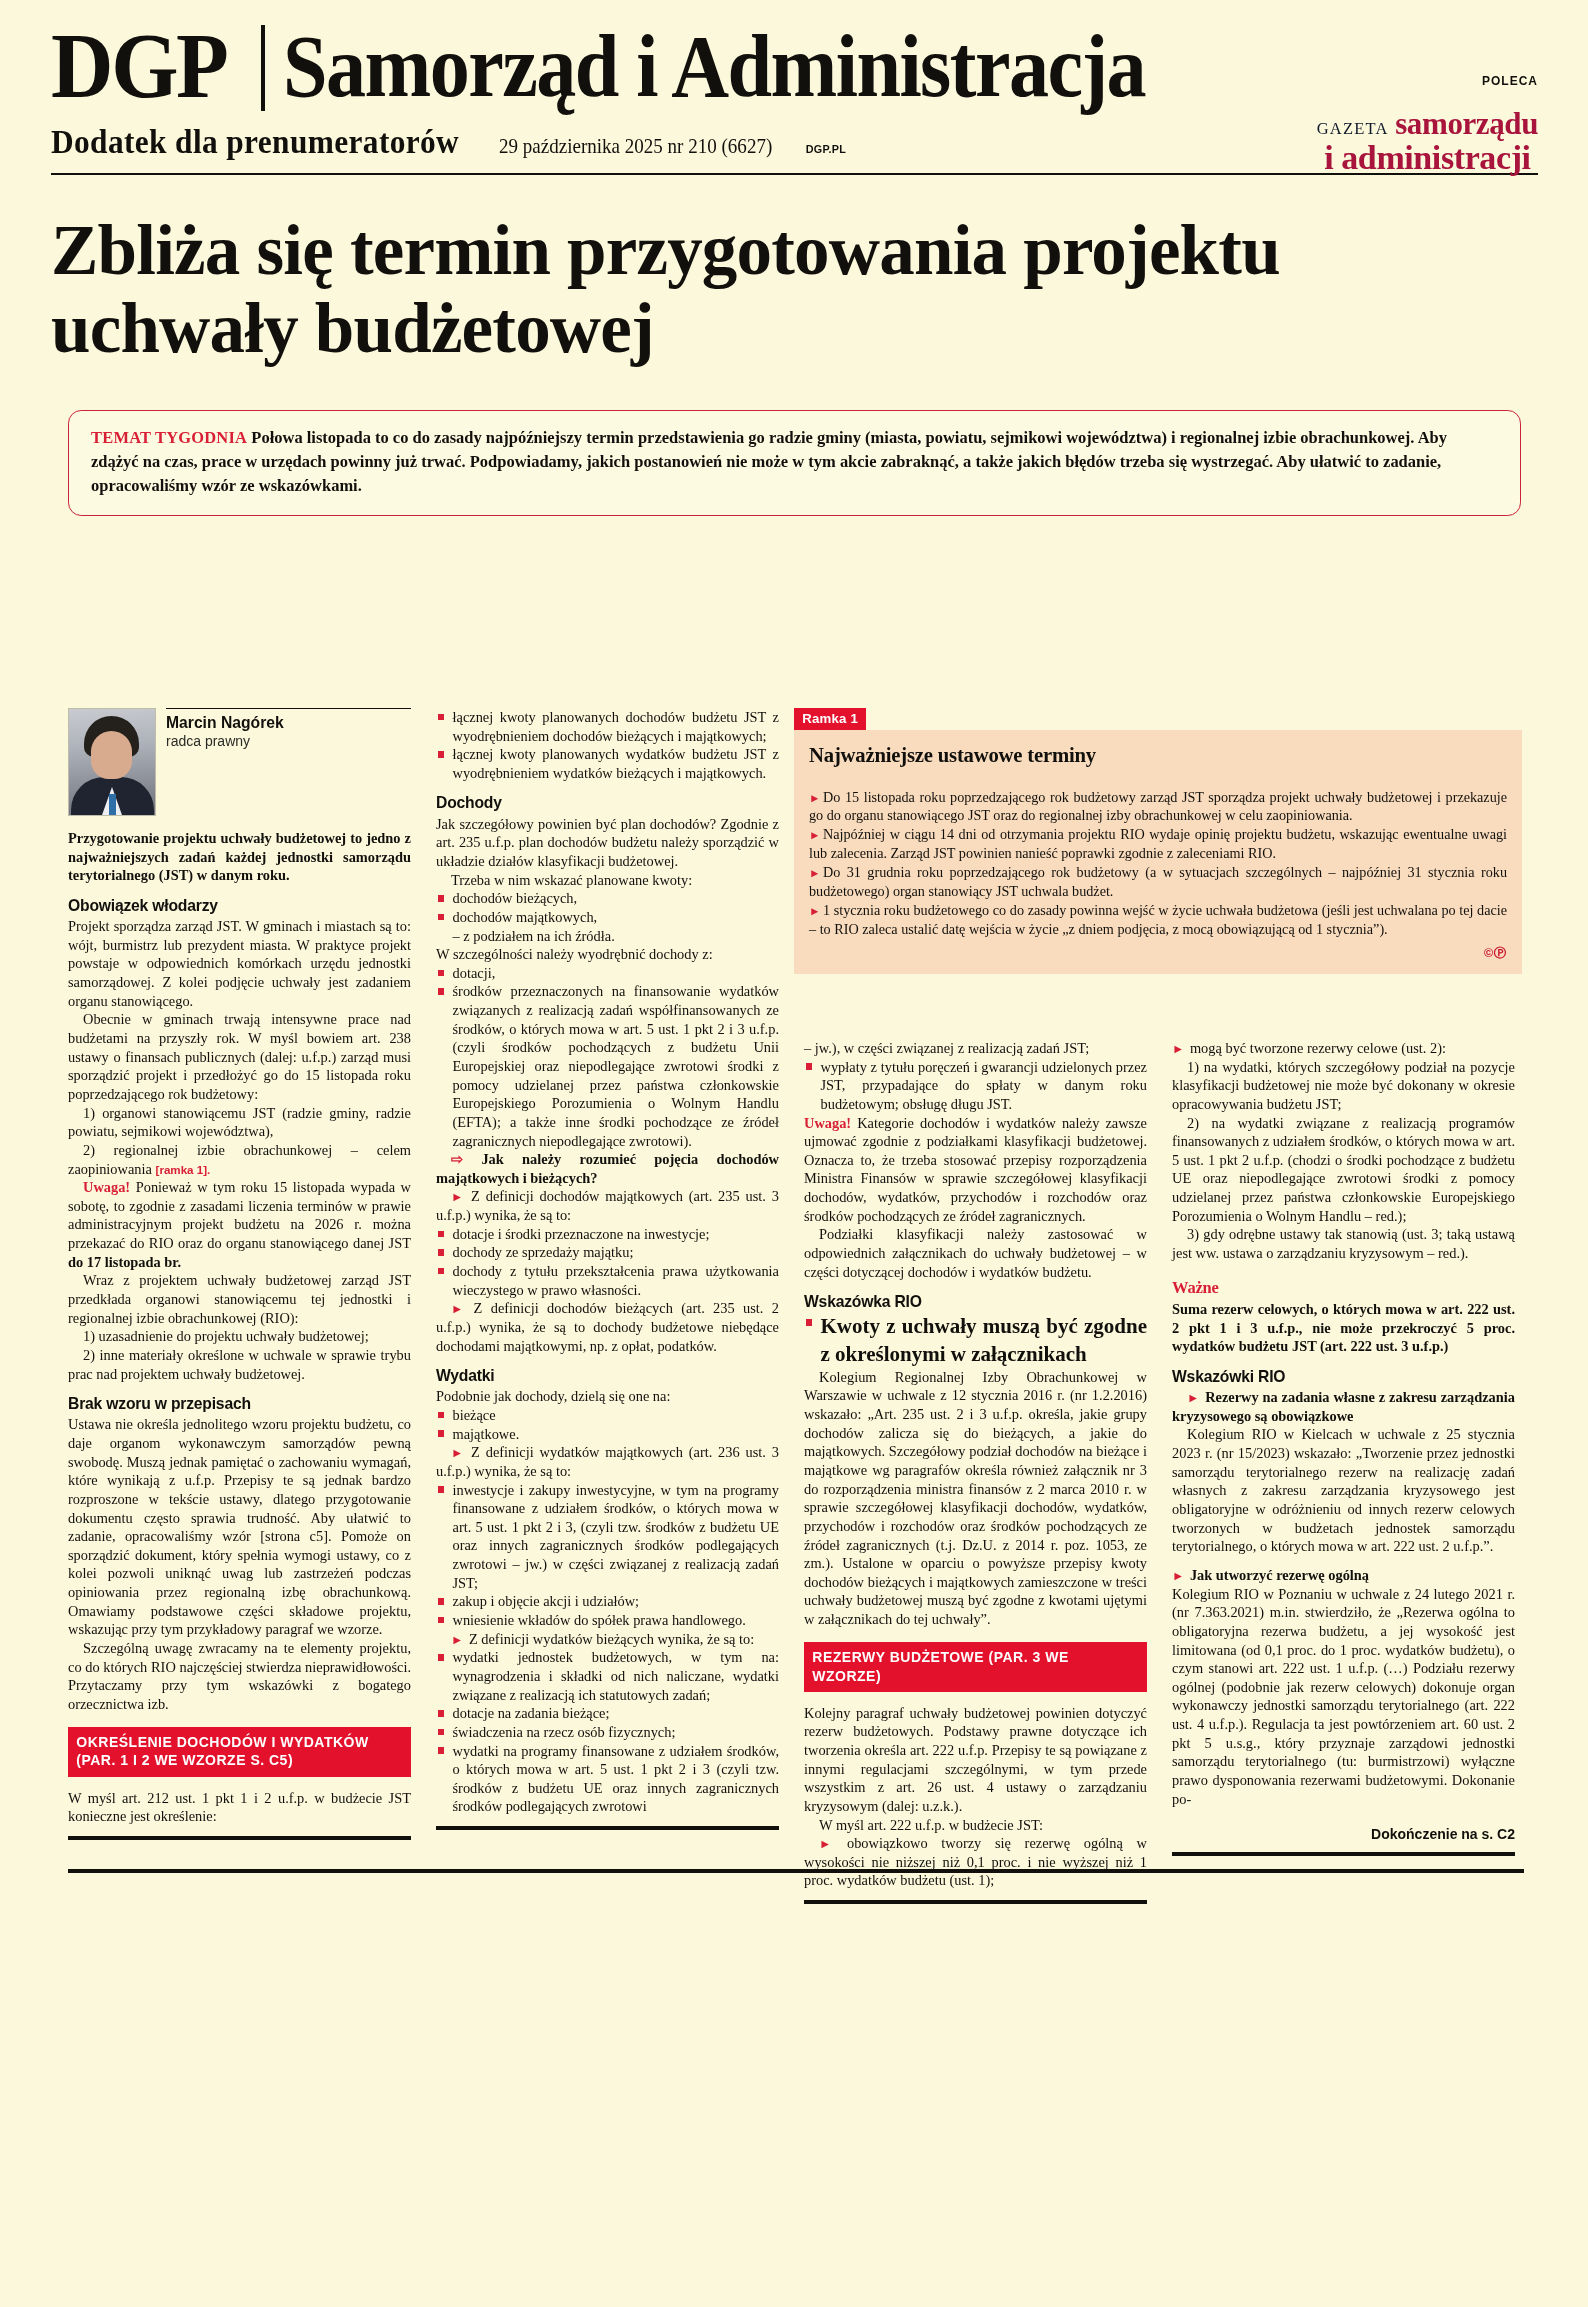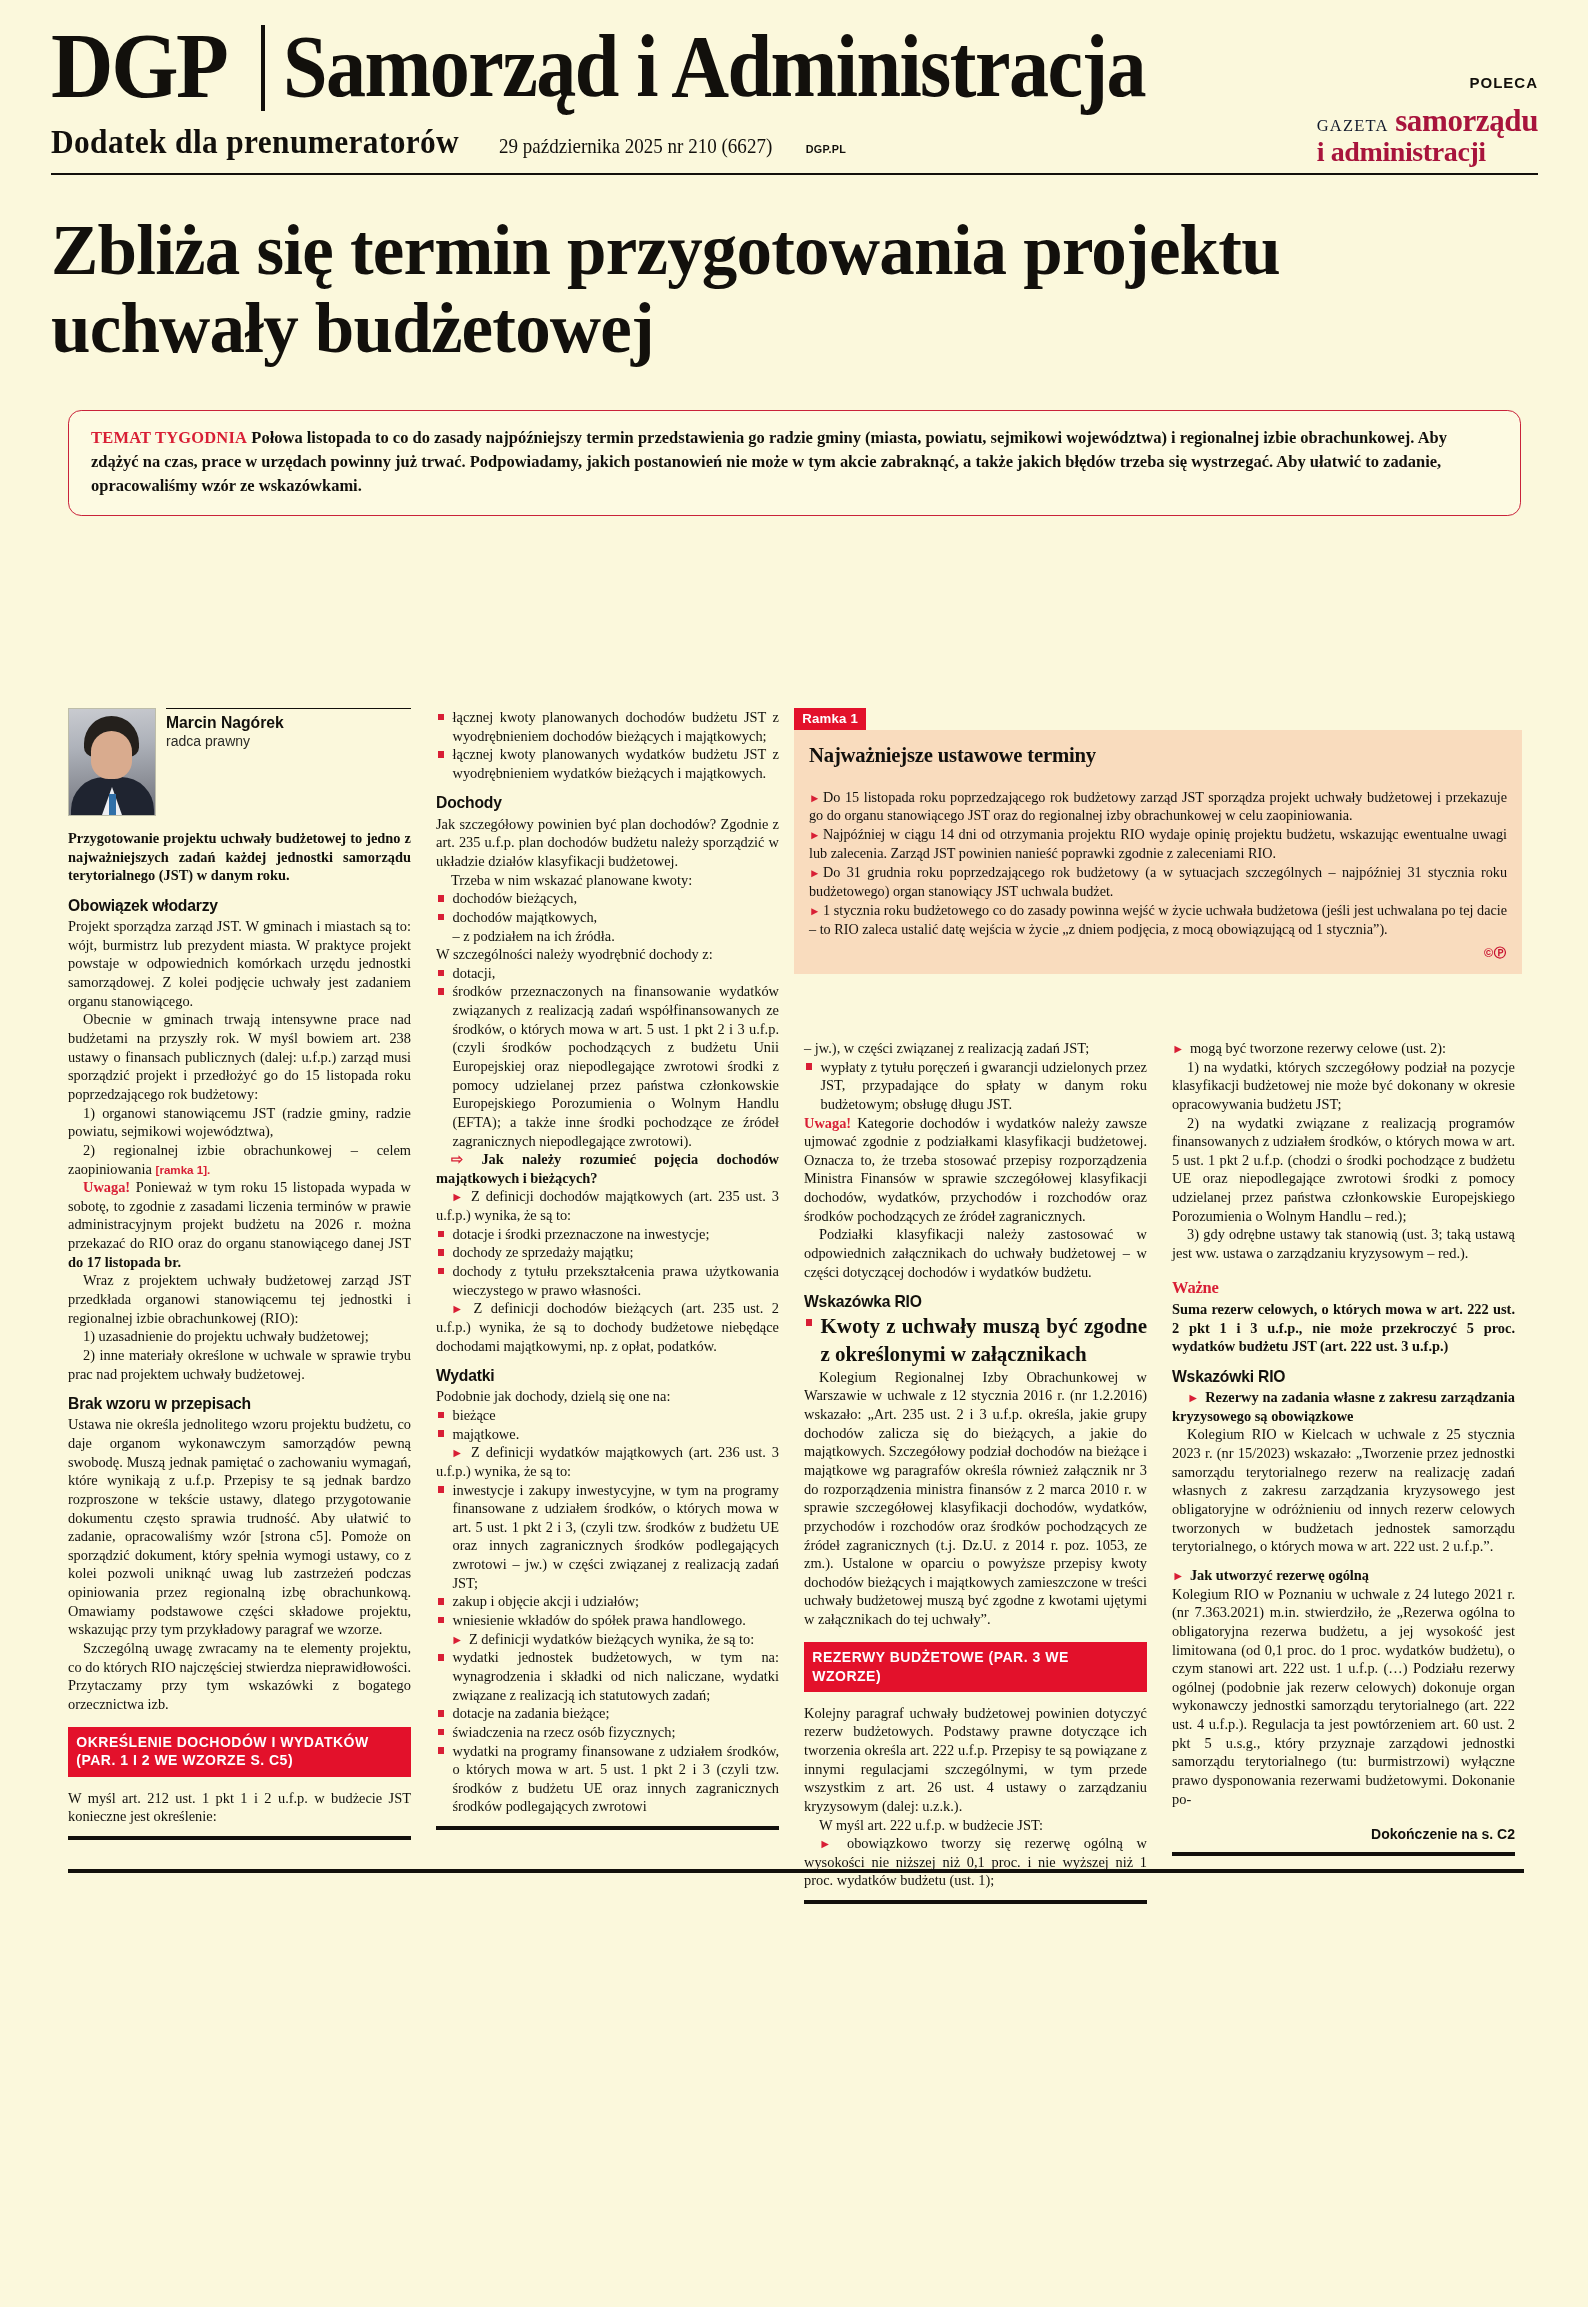--- a/index.html
+++ b/index.html
@@ -54,35 +54,35 @@
   }
   .subhead-url{
     font-family:"Liberation Sans",sans-serif;font-size:10.8px;font-weight:bold;
     margin-left:10px;letter-spacing:0.3px;
   }
 
   .promo{
     position:absolute;right:51px;top:-36px;text-align:right;line-height:1;
   }
   .promo-poleca{
-    font-family:"Liberation Sans",sans-serif;font-weight:bold;font-size:15px;
-    letter-spacing:1px;color:#12100c;margin-bottom:15px;
+    font-family:"Liberation Sans",sans-serif;font-weight:bold;font-size:12px;
+    letter-spacing:1px;color:#12100c;margin-bottom:21px;
   }
   .promo-line1{display:flex;align-items:baseline;justify-content:flex-end;}
   .promo-gazeta{
     font-family:"Liberation Serif",serif;font-size:16.5px;letter-spacing:1.2px;
     color:#0f172a;margin-right:6.6px;
   }
   .promo-sam{
     font-family:"Liberation Serif",serif;font-weight:bold;font-size:31px;
     color:#a8143c;letter-spacing:-0.4px;line-height:1.05;
   }
   .promo-adm{
-    font-family:"Liberation Serif",serif;font-weight:bold;font-size:28px;
-    color:#a8143c;letter-spacing:-0.4px;line-height:1.05;text-align:left;
+    font-family:"Liberation Serif",serif;font-weight:bold;font-size:34px;
+    color:#a8143c;letter-spacing:-0.4px;line-height:1.05;text-align:center;
   }
 
   .mast-rule-bottom{
     margin:11.6px 51px 0 51px;border-top:2.5px solid #12100c;
   }
 
   
   .headline{
     margin:36px 51px 0 51px;
     font-family:"Liberation Serif",serif;

